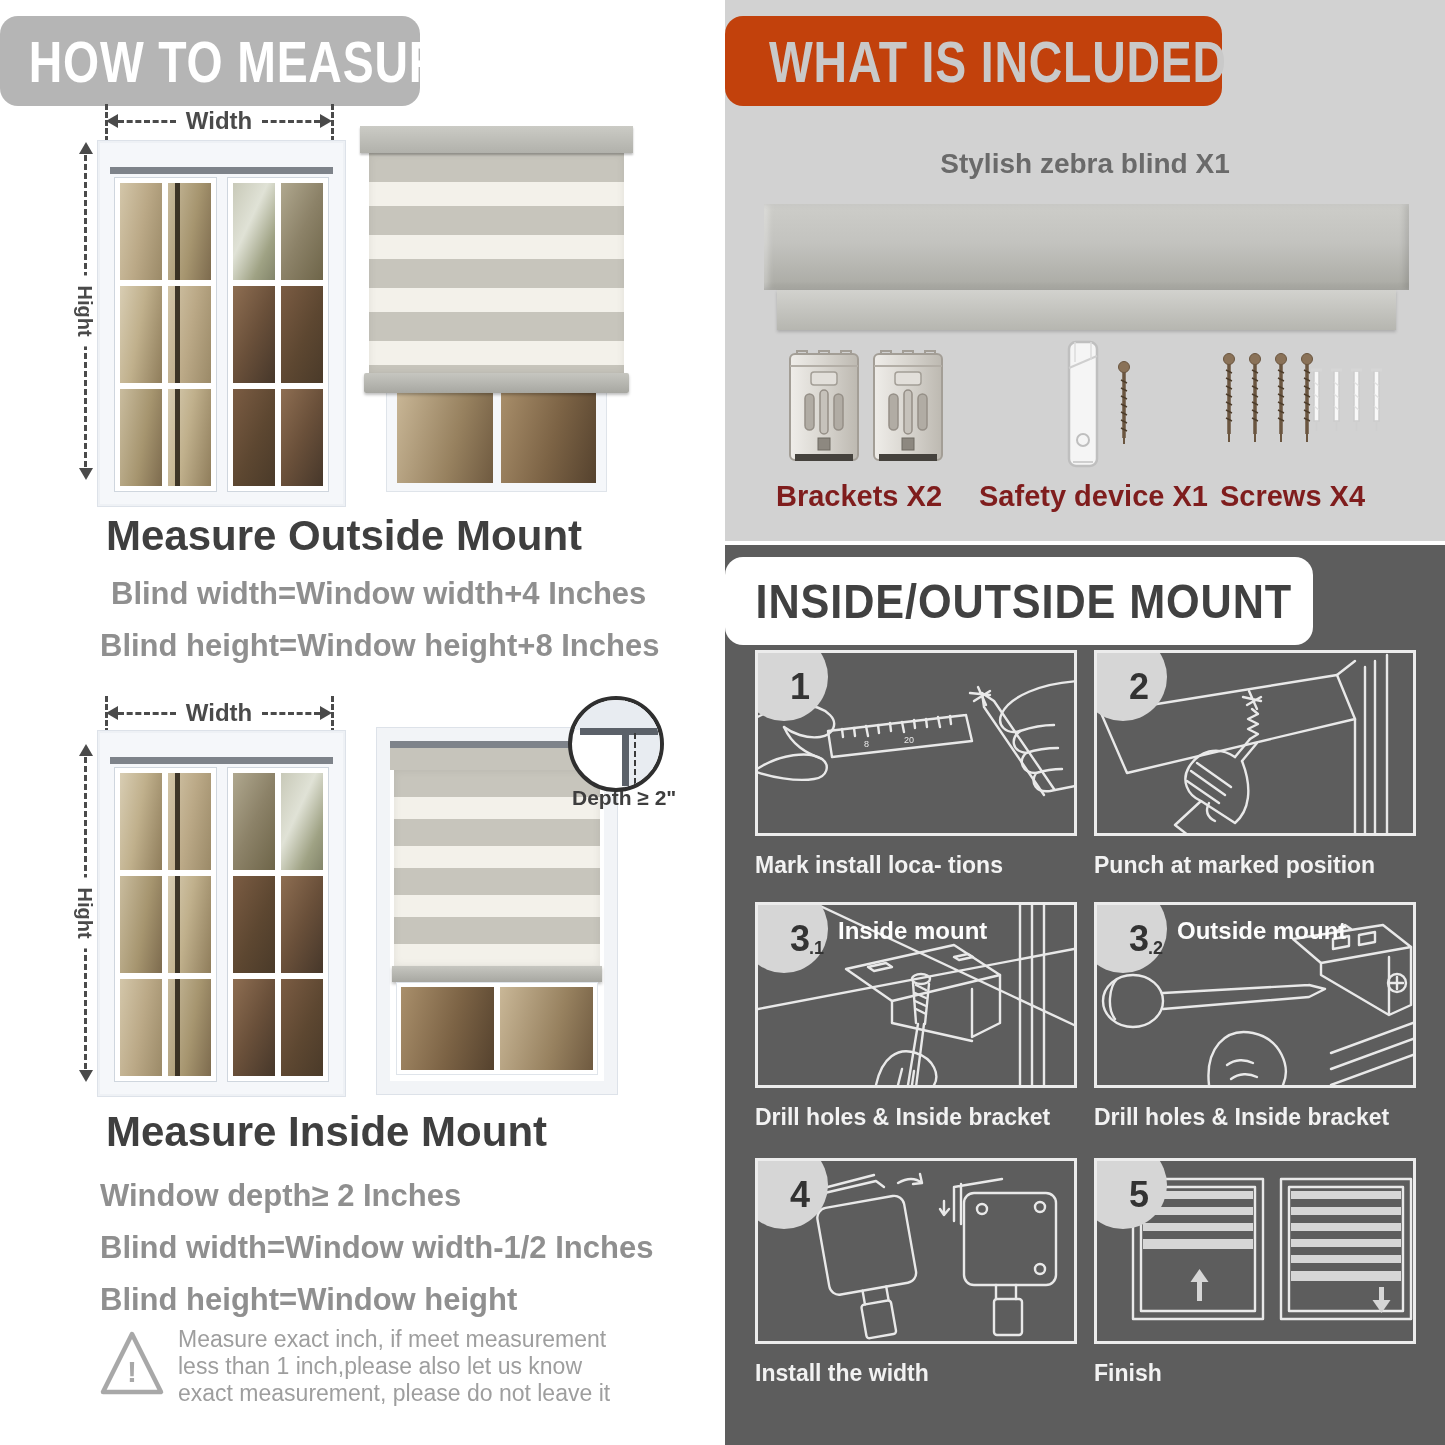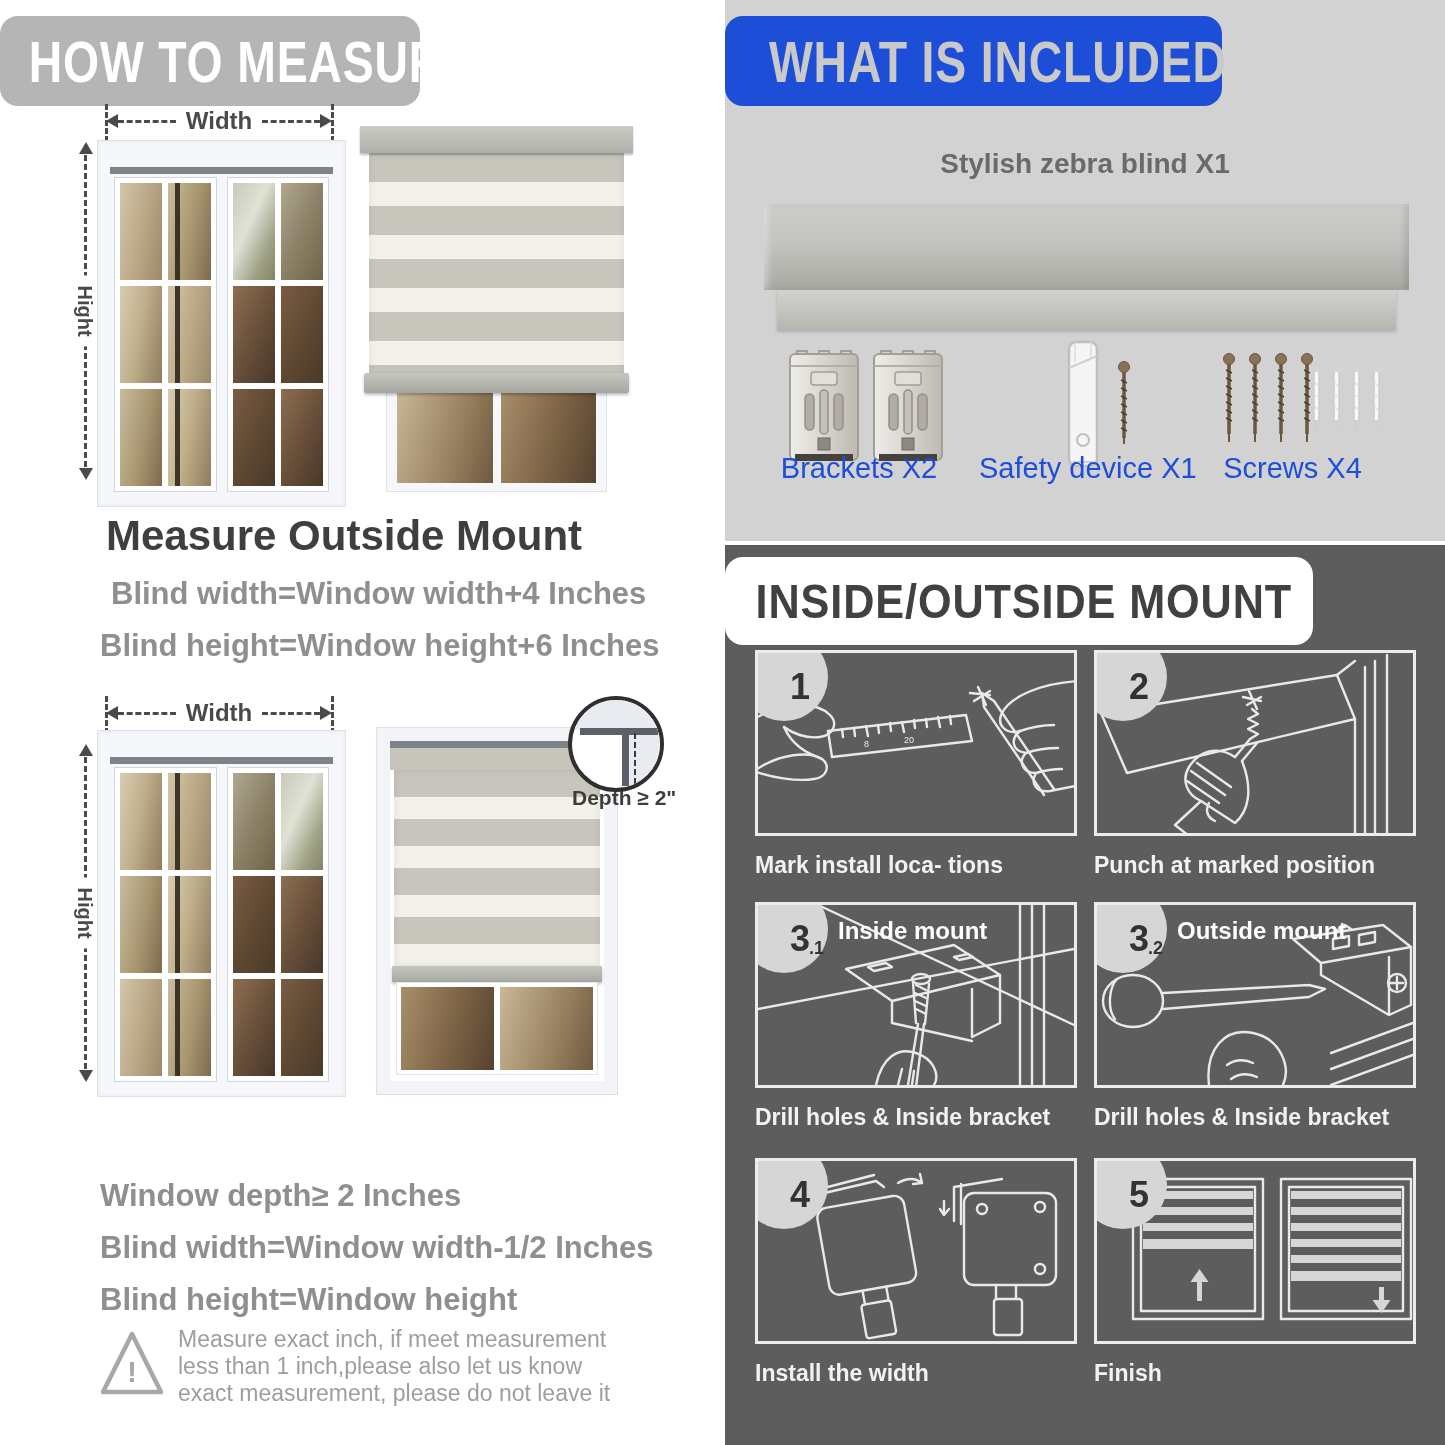--- a/index.html
+++ b/index.html
@@ -6,21 +6,21 @@
   #stage{position:relative;width:1445px;height:1445px;background:#fff;overflow:hidden;
          font-family:"Liberation Sans",sans-serif;}
   .abs{position:absolute;}
 
   
   .banner{position:absolute;border-radius:18px;display:flex;align-items:center;}
   .banner .bt{display:inline-block;font-weight:bold;letter-spacing:1px;transform:scaleX(.8);
               transform-origin:left center;white-space:nowrap;}
   #banner-left{left:0;top:16px;width:420px;height:90px;background:#b5b5b5;}
   #banner-left .bt{font-size:58px;color:#fff;padding-left:36px;}
-  #banner-included{left:0;top:16px;width:497px;height:90px;background:#1d4ed8;}
+  #banner-included{left:0;top:16px;width:497px;height:90px;background:#c2410c;}
   #banner-included .bt{font-size:58px;color:#c9c9c9;padding-left:55px;}
   #banner-mount{left:0;top:12px;width:588px;height:88px;background:#fff;}
   #banner-mount .bt{font-size:48px;color:#414141;transform:scaleX(.9);padding-left:34px;}
 
   
   .m-title{position:absolute;font-size:42px;font-weight:bold;color:#3f3f3f;white-space:nowrap;margin-left:6px;}
   .m-line{position:absolute;font-size:31px;font-weight:bold;color:#8f8f8f;white-space:nowrap;}
   .warn-text{position:absolute;font-size:23px;line-height:27px;color:#9e9e9e;}
 
   
@@ -93,21 +93,21 @@
   
   #panel-light{left:725px;top:0;width:720px;height:541px;background:#d2d2d2;}
   #panel-dark{left:725px;top:545px;width:720px;height:900px;background:#5d5d5d;}
   .product-title{position:absolute;top:148px;left:0;width:100%;text-align:center;
                  font-size:28px;font-weight:bold;color:#6a6a6a;}
   .hr-main{position:absolute;left:39px;top:204px;width:645px;height:86px;
            background:linear-gradient(180deg,#cdcdc9 0%,#c3c3bf 45%,#aeaea8 90%,#9f9f99 100%);
            box-shadow:inset -4px 0 6px rgba(0,0,0,.12),inset 4px 0 6px rgba(255,255,255,.35);}
   .hr-lip{position:absolute;left:52px;top:290px;width:619px;height:40px;
           background:linear-gradient(180deg,#d2d2ce,#b6b6b0);box-shadow:0 2px 3px rgba(0,0,0,.18);}
-  .hw-label{position:absolute;top:452px;text-align:center;font-size:29px;font-weight:normal;color:#1d4ed8;white-space:nowrap;}
+  .hw-label{position:absolute;top:480px;text-align:center;font-size:29px;font-weight:bold;color:#7f1d1d;white-space:nowrap;}
 
   
   .step{position:absolute;width:322px;}
   .step .panel{position:relative;width:322px;height:186px;border:3px solid #ececec;
                box-sizing:border-box;overflow:hidden;}
   .step .art{position:absolute;left:0;top:0;width:100%;height:100%;}
   .badge{position:absolute;top:-20px;left:-18px;width:88px;height:88px;border-radius:50%;background:#d6d6d6;}
   .badge .n{position:absolute;right:18px;bottom:16px;font-size:36px;font-weight:bold;color:#333;line-height:1;}
   .badge .ns{position:absolute;right:4px;bottom:16px;font-size:18px;font-weight:bold;color:#333;line-height:1;}
   .inner-label{position:absolute;left:80px;top:12px;font-size:24px;font-weight:bold;color:#fdfdfd;white-space:nowrap;}
@@ -166,21 +166,21 @@
       <div class="pane g8"></div>
       <div class="pane g9"></div>
     </div>
     <div class="cassette"></div>
     <div class="fabric"></div>
     <div class="rail"></div>
   </div>
 
   <div class="m-title" style="left:100px;top:512px">Measure Outside Mount</div>
   <div class="m-line" style="left:111px;top:576px">Blind width=Window width+4 Inches</div>
-  <div class="m-line" style="left:100px;top:628px">Blind height=Window height+6 Inches</div>
+  <div class="m-line" style="left:100px;top:628px">Blind height=Window height+8 Inches</div>
 
   <div class="vtick" style="left:105px;top:696px;height:46px"></div>
   <div class="vtick" style="left:331px;top:696px;height:46px"></div>
   <div class="harrow" style="left:106px;top:700px;width:226px">
     <span class="ah-l"></span>
     <span class="dash"></span>
     <span class="lbl">Width</span>
     <span class="dash"></span>
     <span class="ah-r"></span>
   </div>
@@ -224,20 +224,21 @@
 
   <div class="mag" style="left:568px;top:696px;width:88px;height:88px">
     <div class="lite"></div>
     <div class="lite2"></div>
     <div class="dkh"></div>
     <div class="dkv"></div>
     <div class="dsh"></div>
   </div>
   <div class="depth-label" style="left:572px;top:786px">Depth ≥ 2"</div>
 
+  <div class="m-title" style="left:100px;top:1108px">Measure Inside Mount</div>
   <div class="m-line" style="left:100px;top:1178px">Window depth≥ 2 Inches</div>
   <div class="m-line" style="left:100px;top:1230px">Blind width=Window width-1/2 Inches</div>
   <div class="m-line" style="left:100px;top:1282px">Blind height=Window height</div>
 
   <svg class="abs" style="left:98px;top:1328px" width="68" height="72" viewBox="0 0 68 72">
     <path d="M34 6 L63 64 L5 64 Z" fill="none" stroke="#a8a8a8" stroke-width="4.5" stroke-linejoin="round"></path>
     <text x="34" y="54" font-size="30" font-weight="bold" fill="#a8a8a8" text-anchor="middle">!</text>
   </svg>
   <div class="warn-text" style="left:178px;top:1326px;width:445px">Measure exact inch, if meet measurement less than 1 inch,please also let us know exact measurement, please do not leave it</div>
 

